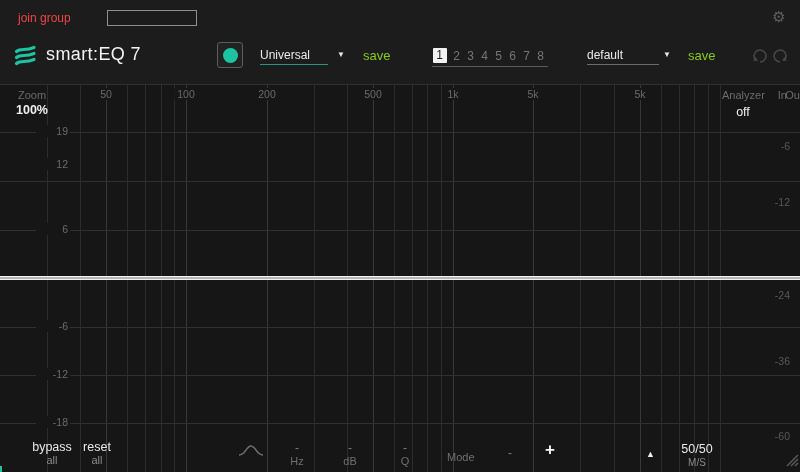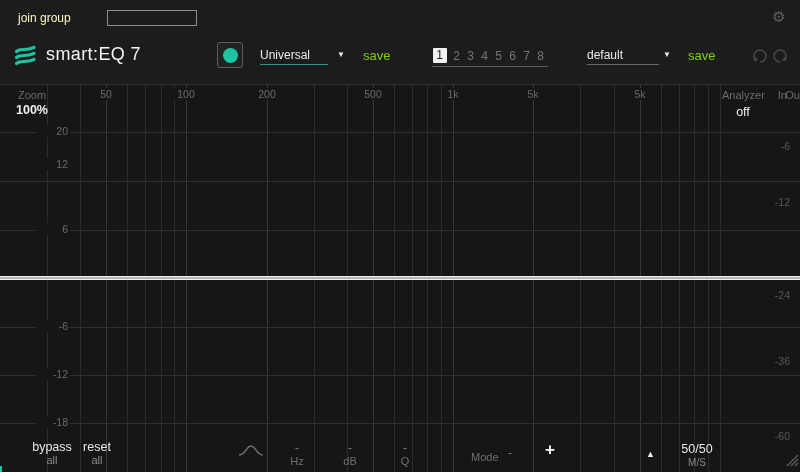--- a/index.html
+++ b/index.html
@@ -1,20 +1,20 @@
 <!DOCTYPE html>
 <html><head>
 <meta charset="utf-8">
 <style>
   html,body{margin:0;padding:0;background:#1c1c1c;width:800px;height:472px;overflow:hidden;
     font-family:"Liberation Sans",sans-serif;-webkit-font-smoothing:antialiased;}
   #app{position:relative;width:800px;height:472px;background:#1c1c1c;}
 
   
-  .join-label{position:absolute;left:18px;top:11px;font-size:12px;color:#fef9c3;}
+  .join-label{position:absolute;left:18px;top:11px;font-size:12px;color:#ef4444;}
   .join-input{position:absolute;left:107px;top:10px;width:82px;height:14px;background:transparent;
     border:1px solid #8f8f8f;color:#ddd;font-size:11px;padding:0 3px;outline:none;}
   .gear{position:absolute;left:772px;top:8px;font-size:15px;color:#5f5f5f;line-height:18px;cursor:pointer;}
 
   
   .logo-icon{position:absolute;left:13px;top:43px;}
   .app-title{position:absolute;left:46px;top:44px;font-size:18px;color:#f2f2f2;letter-spacing:.4px;font-weight:500;}
   .rec-btn{position:absolute;left:217px;top:42px;width:24px;height:24px;border:1px solid #5c5c5c;
     border-radius:3px;background:#202322;display:flex;align-items:center;justify-content:center;cursor:pointer;}
   .rec-dot{width:15px;height:15px;border-radius:50%;}
@@ -48,21 +48,21 @@
     color:#f0f0f0;z-index:2;cursor:pointer;}
   .in-label{position:absolute;right:13px;top:5px;font-size:11px;color:#6b6b6b;z-index:2;cursor:pointer;}
   .out-label{position:absolute;right:-3px;top:5px;font-size:11px;color:#6b6b6b;z-index:2;cursor:pointer;}
 
   
   .bb-group{position:absolute;text-align:center;z-index:4;}
   .bb-main{font-size:12.5px;color:#e8e8e8;line-height:14px;cursor:pointer;}
   .bb-sub{font-size:11px;color:#8a8a8a;line-height:13px;cursor:pointer;}
   .bb-val{font-size:12px;color:#7d7d7d;line-height:13px;cursor:pointer;}
   .bb-unit{font-size:11px;color:#6f6f6f;line-height:13px;}
-  .mode-label{position:absolute;left:447px;top:451px;font-size:11px;color:#6f6f6f;z-index:4;margin-left:24px;}
+  .mode-label{position:absolute;left:447px;top:451px;font-size:11px;color:#6f6f6f;z-index:4;}
   .mode-value{position:absolute;left:508px;top:446px;font-size:12px;color:#7d7d7d;z-index:4;cursor:pointer;}
   .add-band{position:absolute;left:545px;top:440px;font-size:17px;color:#f5f5f5;font-weight:bold;z-index:4;cursor:pointer;}
   .expand-tri{position:absolute;left:646px;top:449px;font-size:9px;color:#f0f0f0;z-index:4;cursor:pointer;}
   .bell-icon{position:absolute;left:237px;top:442px;z-index:4;cursor:pointer;}
   .resize-handle{position:absolute;right:1px;bottom:1px;z-index:5;cursor:nwse-resize;}
   .corner-mark{position:absolute;left:0;bottom:0;width:2px;height:6px;z-index:5;}
 </style>
 </head>
 <body>
 
@@ -156,21 +156,21 @@
         <div class="hline" style="top: 243px;"></div>
         <div class="hline" style="top: 291px;"></div>
         <div class="hline" style="top: 339px;"></div>
         <div class="freq-label" style="left: 106px;">50</div>
         <div class="freq-label" style="left: 186px;">100</div>
         <div class="freq-label" style="left: 267px;">200</div>
         <div class="freq-label" style="left: 373px;">500</div>
         <div class="freq-label" style="left: 453px;">1k</div>
         <div class="freq-label" style="left: 533px;">5k</div>
         <div class="freq-label" style="left: 640px;">5k</div>
-        <div class="db-label" style="top: 41px;">20</div>
+        <div class="db-label" style="top: 41px;">19</div>
         <div class="db-label" style="top: 74px;">12</div>
         <div class="db-label" style="top: 139px;">6</div>
         <div class="db-label" style="top: 236px;">-6</div>
         <div class="db-label" style="top: 284px;">-12</div>
         <div class="db-label" style="top: 332px;">-18</div>
         <div class="an-label" style="top: 56px;">-6</div>
         <div class="an-label" style="top: 112px;">-12</div>
         <div class="an-label" style="top: 205px;">-24</div>
         <div class="an-label" style="top: 271px;">-36</div>
         <div class="an-label" style="top: 346px;">-60</div>

